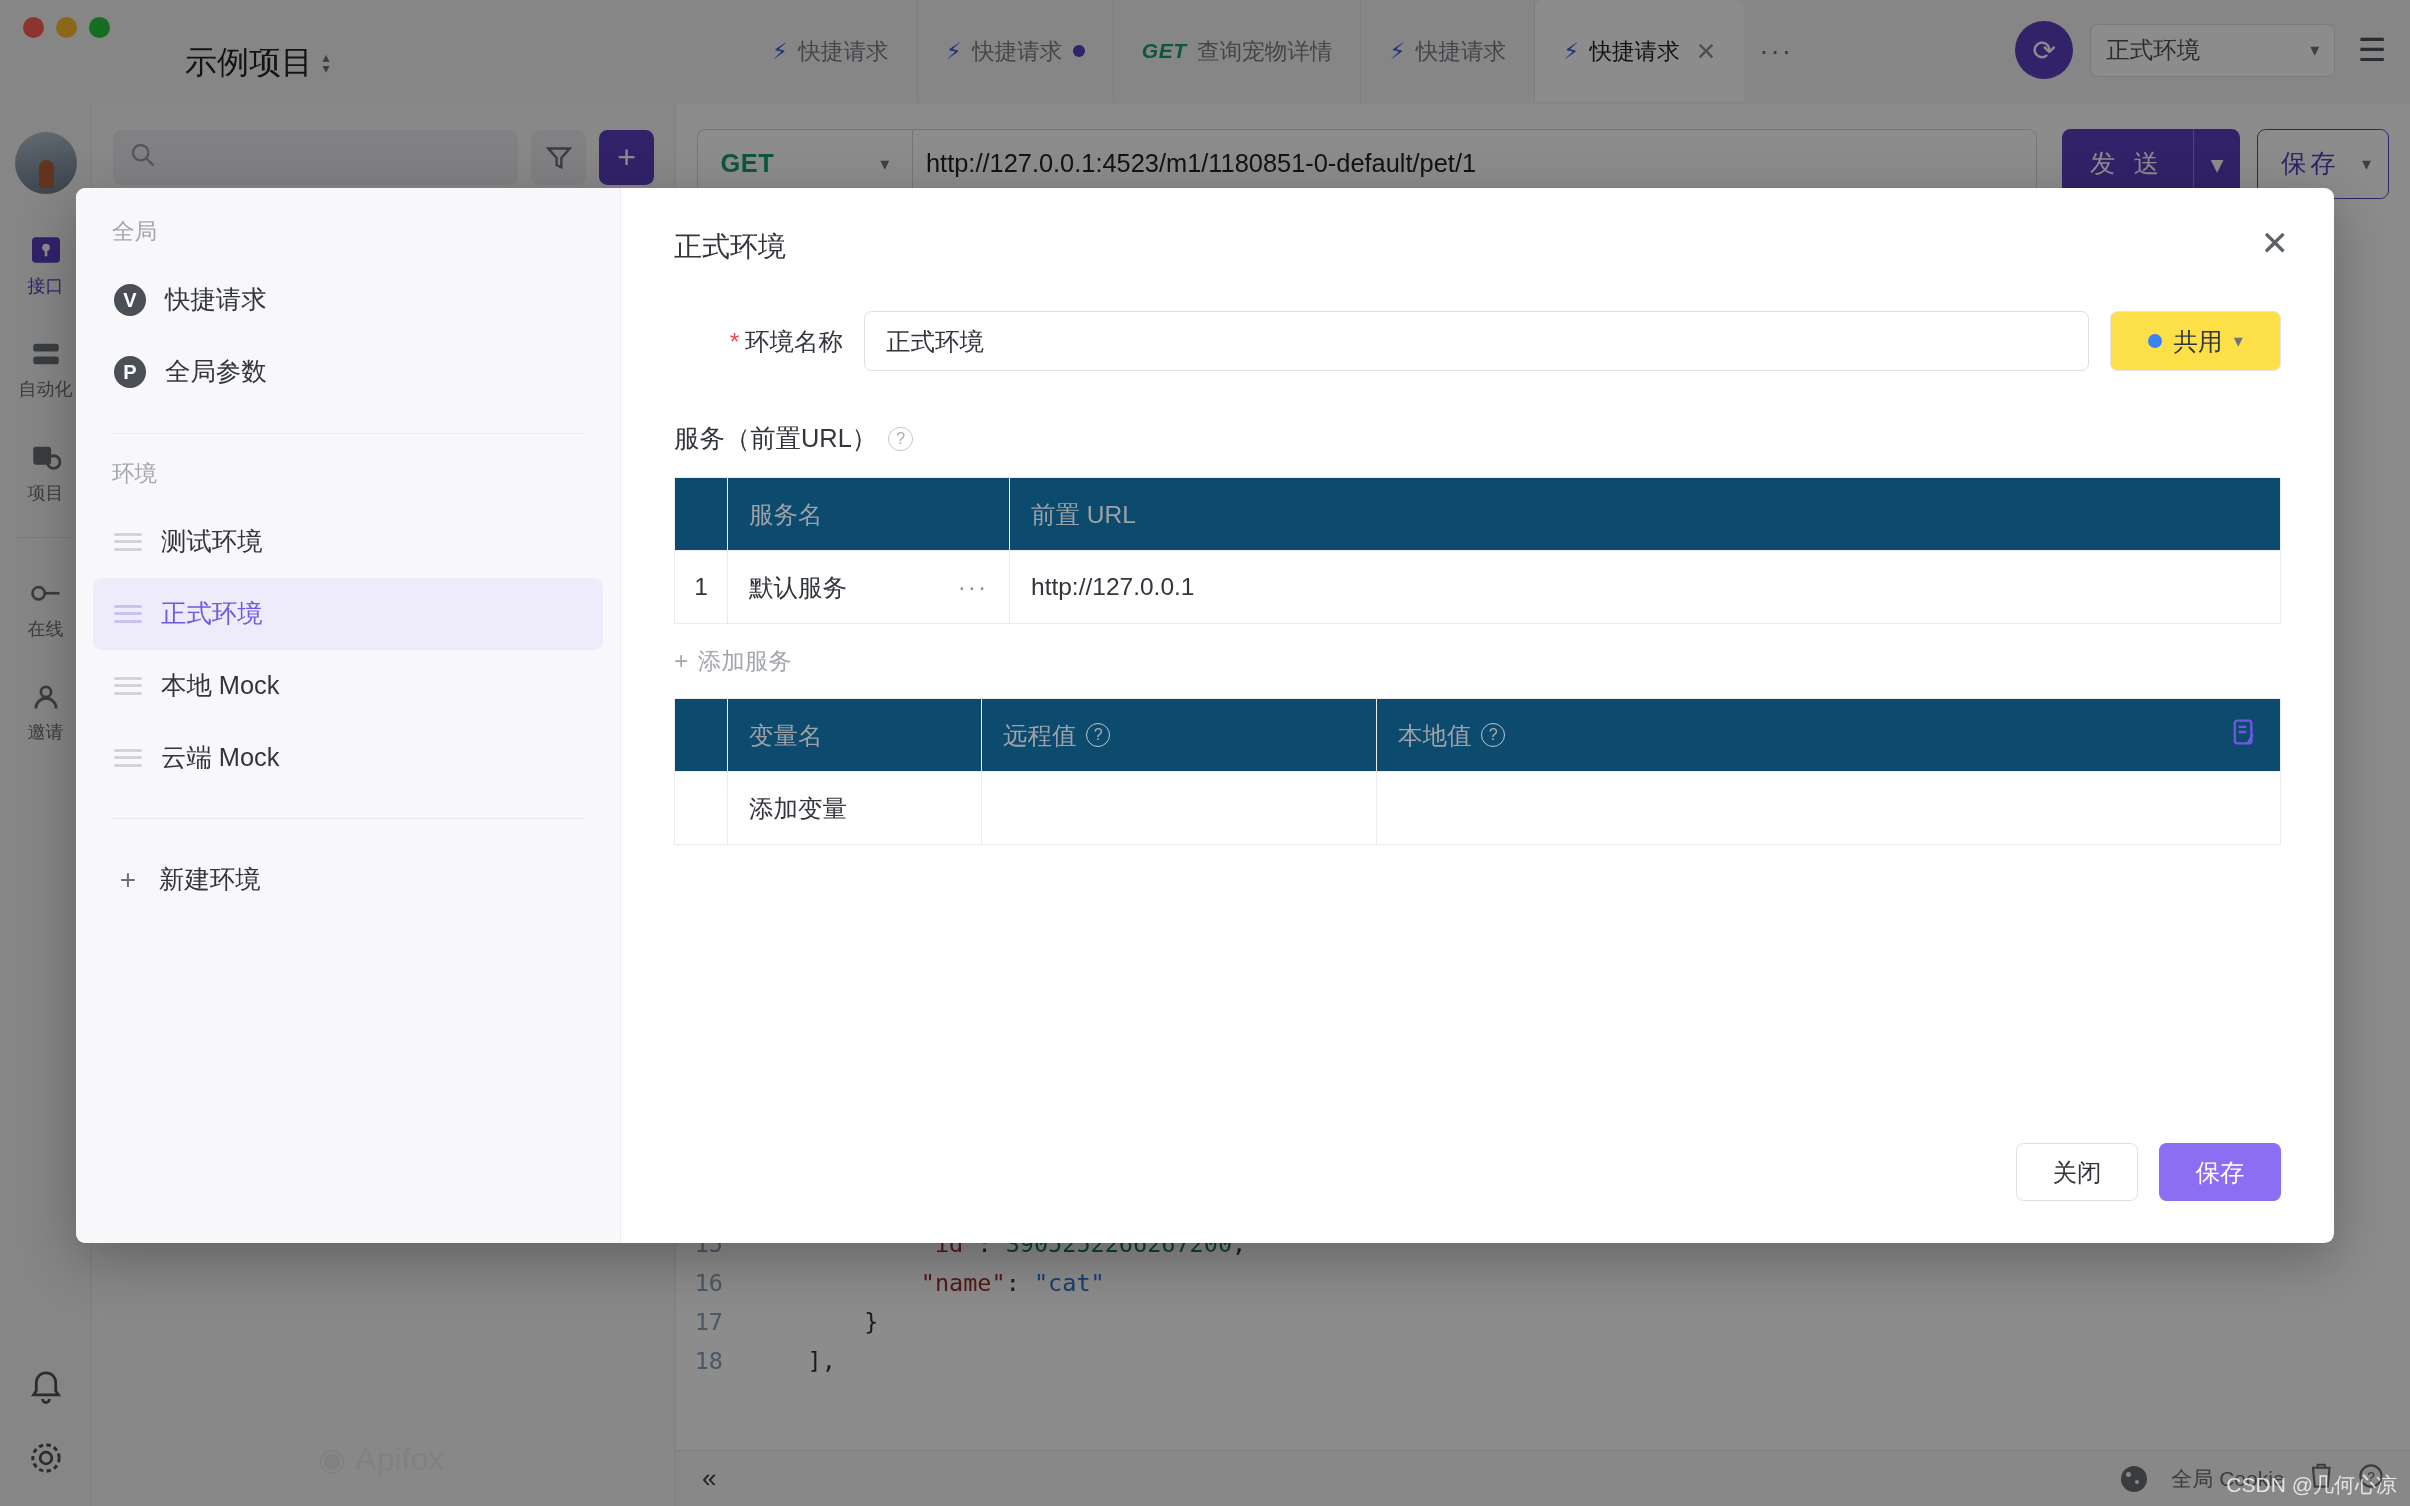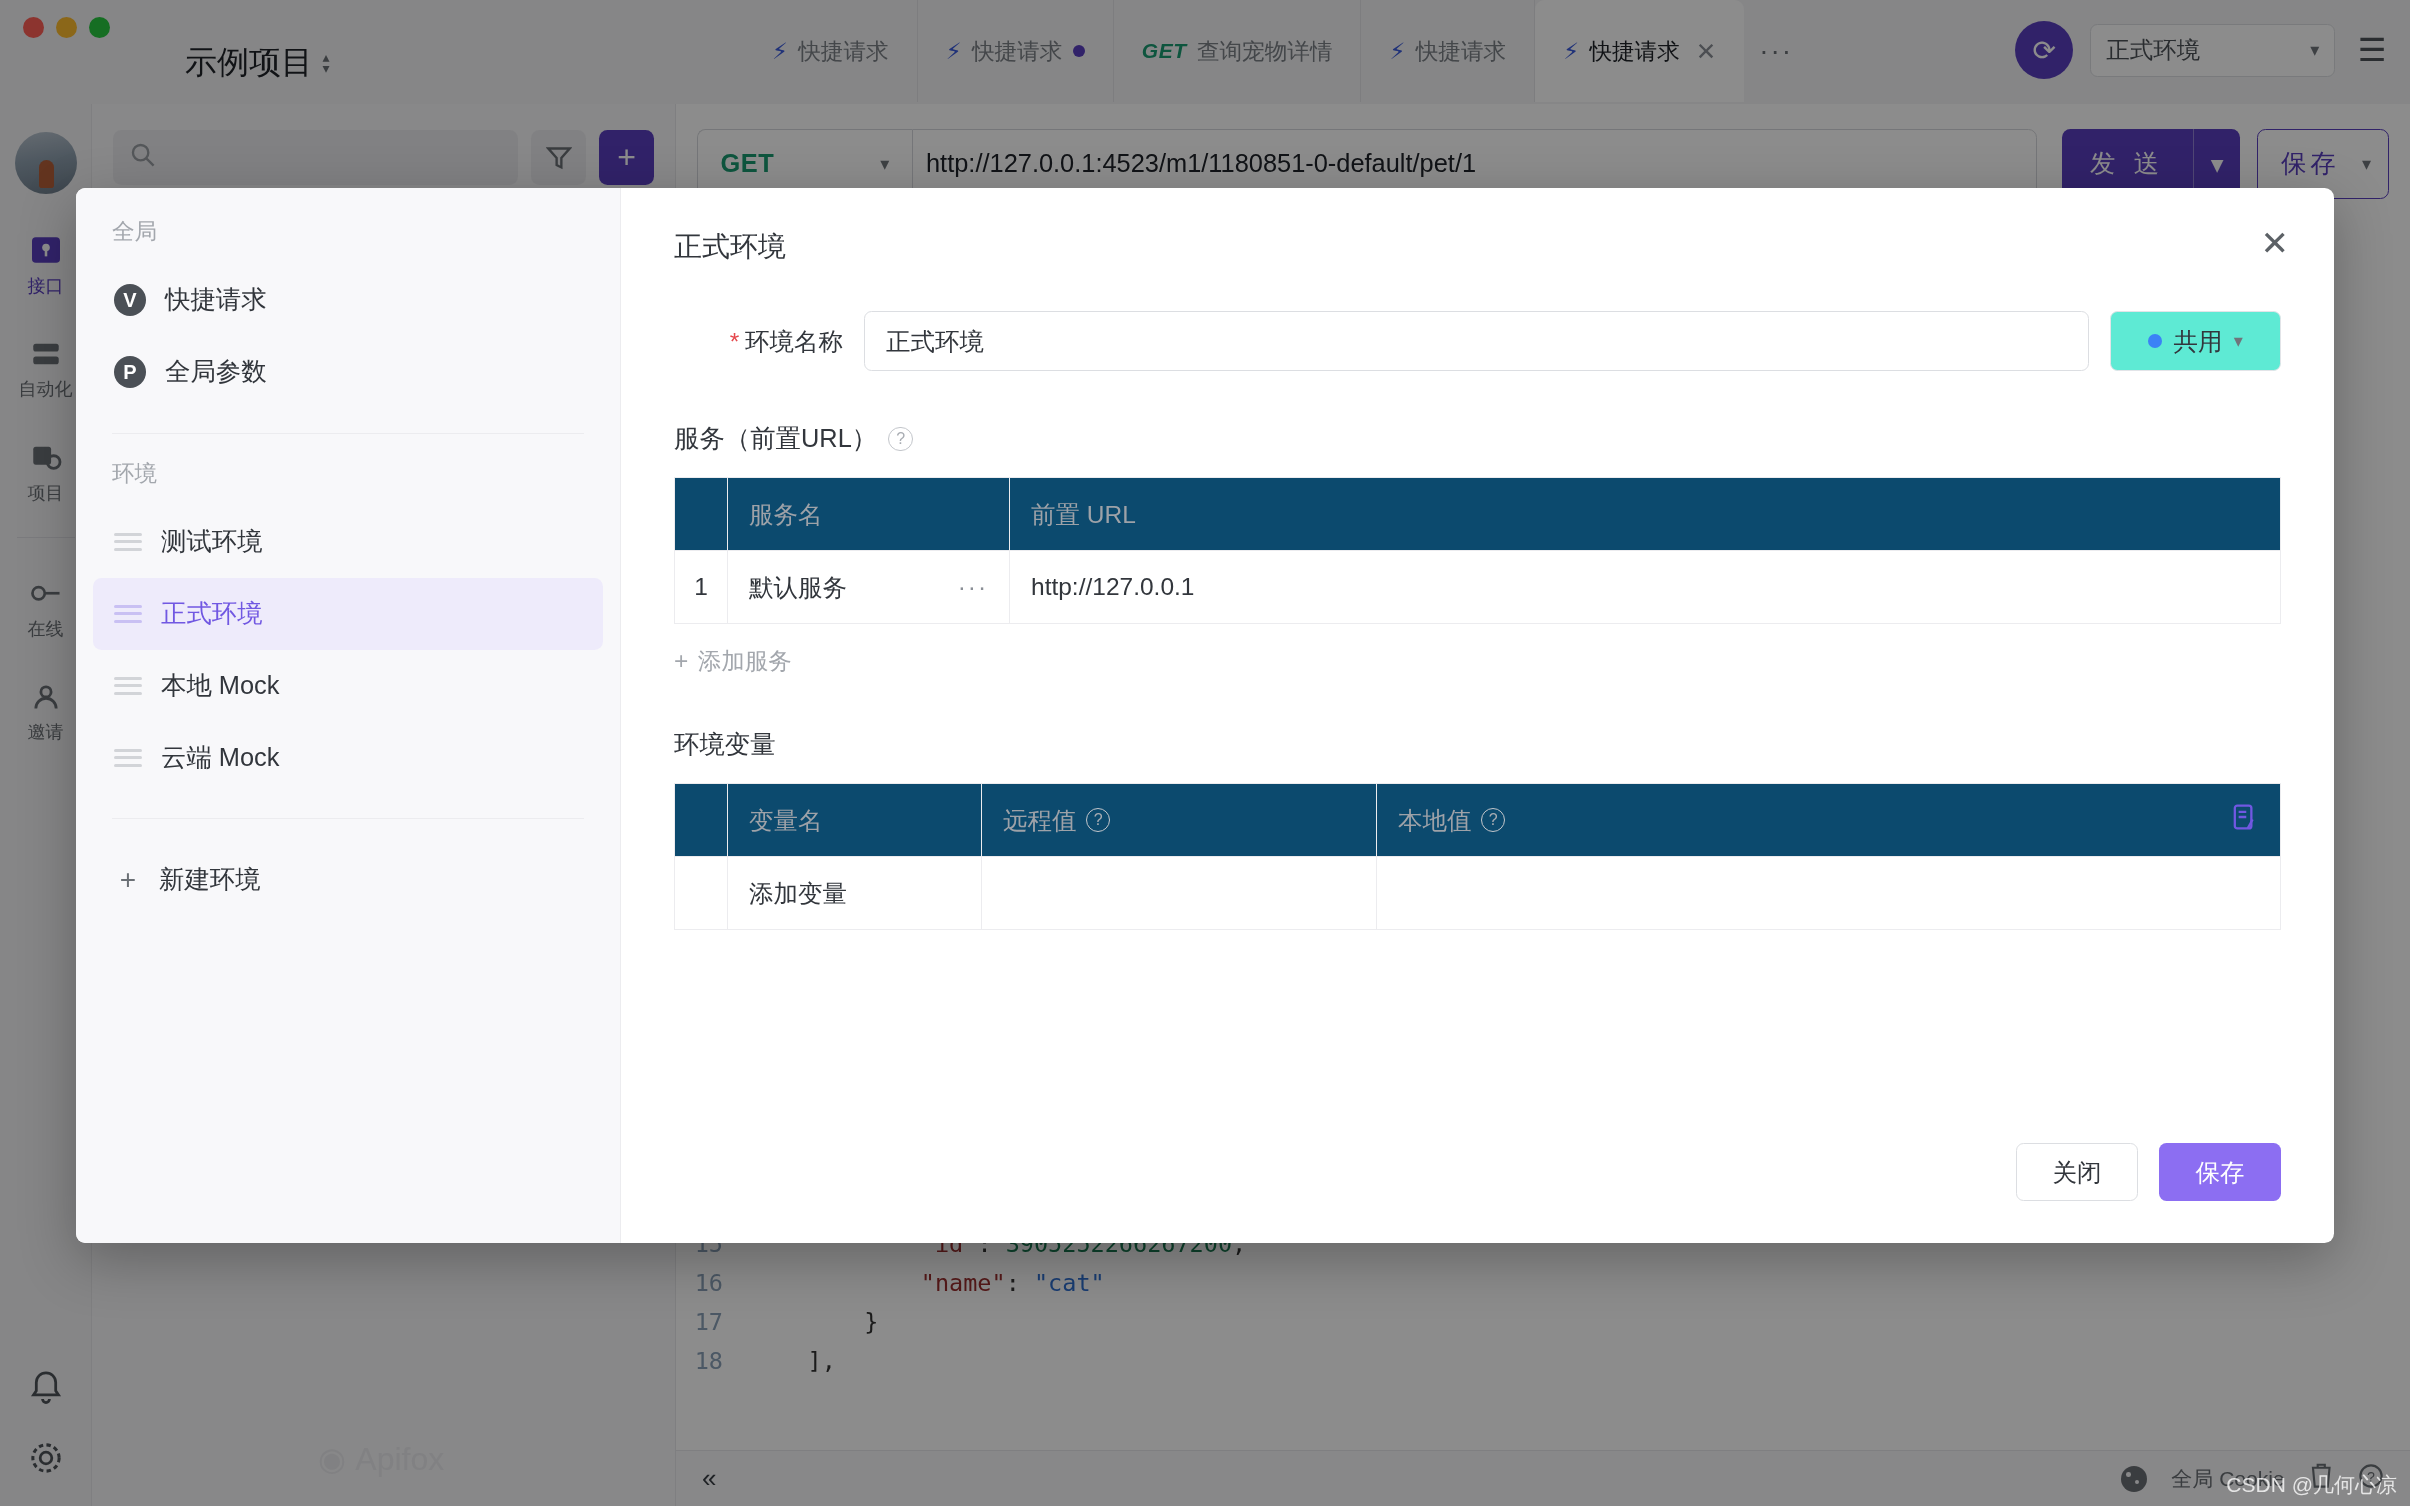--- a/index.html
+++ b/index.html
@@ -218,21 +218,21 @@
   .formrow { display: flex; align-items: center; margin-top: 45px; gap: 21px; }
   .formlabel { width: 169px; text-align: right; font-size: 24.5px; color: #32363c; }
   .req-star { color: #e5484d; margin-right: 5.6px; }
   .forminput {
     flex: 1; height: 60px; border: 0.9px solid #dcdee2; border-radius: 7.5px;
     display: flex; align-items: center; padding: 0 21px; font-size: 24.5px; color: #32363c; background: #fff;
   }
   .sharebtn {
     width: 171px; height: 60px; border: 0.9px solid #e2e4e8; border-radius: 7.5px;
     display: flex; align-items: center; justify-content: center; gap: 11.3px;
-    font-size: 24.5px; color: #32363c; background: #5eead4;
+    font-size: 24.5px; color: #32363c; background: #fde047;
   }
   .bluedot { width: 14px; height: 14px; border-radius: 50%; background: #3b82f6; }
   .chev { font-size: 18px; color: #70757b; }
 
   .sect-title { font-size: 25.4px; color: #32363c; margin-top: 51px; display: flex; align-items: center; gap: 11.3px; }
   .qmark {
     width: 24.5px; height: 24.5px; border-radius: 50%; border: 1.5px solid #c3c6cb; color: #a9adb3;
     font-size: 16px; display: inline-flex; align-items: center; justify-content: center;
   }
 
@@ -582,23 +582,20 @@
           <td>http://127.0.0.1</td>
         </tr>
       </tbody>
     </table>
 
     <div class="add-link">
       <span class="plus" style="font-size:24.5px;color:#a3a7ad;width:auto;">+</span>
       <span>添加服务</span>
     </div>
 
-    <div class="sect-title">
-      <span>环境变量</span>
-    </div>
 
     <table class="grid">
       <colgroup>
           <col style="width:53px">
           <col style="width:254px">
           <col style="width:395px">
           <col>
         </colgroup>
       <thead>
         <tr>

